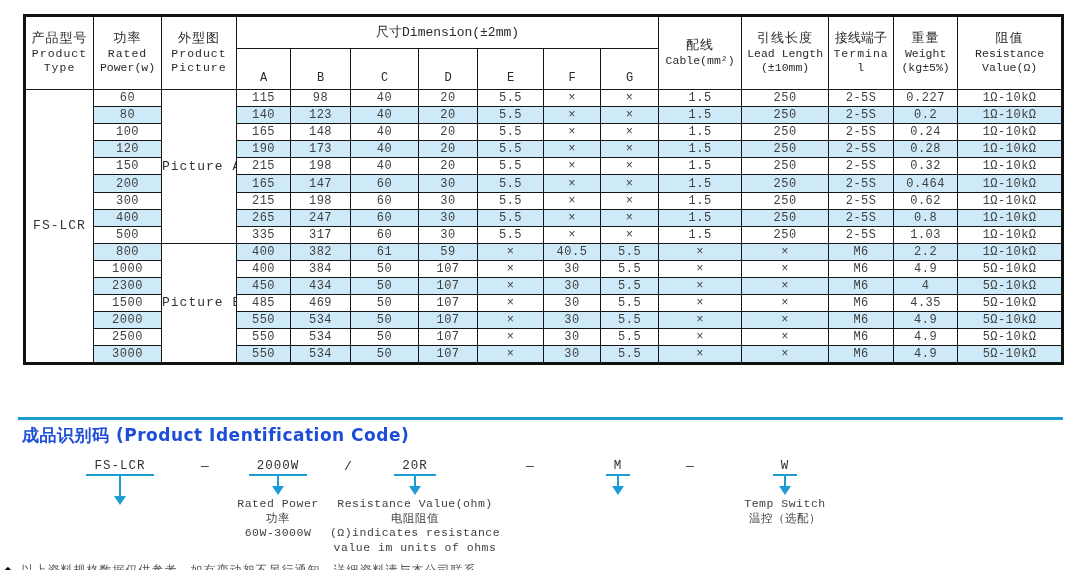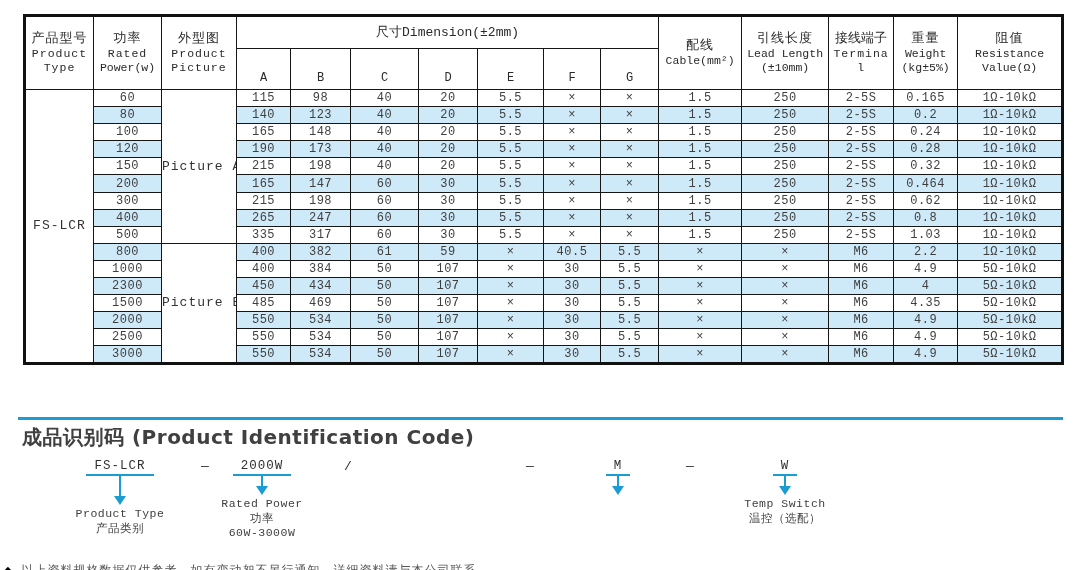--- a/index.html
+++ b/index.html
@@ -27,21 +27,21 @@
   tr.hrow1 th { height:33px; }
   tr.hrow2 th { height:41px; vertical-align:bottom; padding-bottom:4px; }
   tbody td { height:17.1px; letter-spacing:0.5px; }
   tbody tr.hl td { background:#cee9f8; }
   tbody td.merged { background:#fff !important; font-size:13px; letter-spacing:1px; color:#333; }
   
   .divider { position:absolute; left:18px; top:417px; width:1045px; height:3px; background:#1b9cd3; }
   .sec-title {
     position:absolute; left:22px; top:424px;
     font-family:"DejaVu Sans","Liberation Sans",sans-serif;
-    font-weight:700; font-size:20px; color:#404040; letter-spacing:0.5px;
+    font-weight:700; font-size:17px; color:#1d4ed8; letter-spacing:0.5px;
   }
   .code-diagram { position:absolute; left:0; top:459px; width:1081px; height:111px; }
   .code-part { position:absolute; top:0; display:flex; flex-direction:column; align-items:center; }
   .code-text {
     font-size:12.5px; color:#2f2f2f; letter-spacing:1px; line-height:14px;
     border-bottom:2px solid #1b9cd3; padding:0 8px 1px 8px;
   }
   .stem { width:2px; background:#1b9cd3; }
   .arrowhead { width:0; height:0; border-left:6px solid transparent; border-right:6px solid transparent; border-top:9px solid #1b9cd3; }
   .code-label { margin-top:2px; text-align:center; }
@@ -137,21 +137,21 @@
           <td>115</td>
           <td>98</td>
           <td>40</td>
           <td>20</td>
           <td>5.5</td>
           <td>×</td>
           <td>×</td>
           <td>1.5</td>
           <td>250</td>
           <td>2-5S</td>
-          <td>0.165</td>
+          <td>0.227</td>
           <td>1Ω-10kΩ</td>
         </tr>
         <tr class="hl">
           <td>80</td>
           <td>140</td>
           <td>123</td>
           <td>40</td>
           <td>20</td>
           <td>5.5</td>
           <td>×</td>
@@ -377,37 +377,44 @@
   </table>
 
   <div class="divider"></div>
   <div class="sec-title">成品识别码 (Product Identification Code)</div>
 
   <div class="code-diagram">
       <div class="code-part" style="left: 30px; width: 180px;">
         <div class="code-text">FS-LCR</div>
         <div class="stem" style="height: 20px;"></div>
         <div class="arrowhead"></div>
-        <div class="code-label">
-          <div>Product Type</div>
-          <div>产品类别</div>
-        </div>
       </div>
       <div class="sep" style="left: 205px;">—</div>
-      <div class="code-part" style="left: 172px; width: 180px; justify-content: center;">
+      <div class="code-part" style="left: 188px; width: 180px; justify-content: center;">
         <div class="code-text">2000W</div>
         <div class="stem" style="height: 10px;"></div>
         <div class="arrowhead"></div>
         <div class="code-label">
           <div>Rated Power</div>
           <div>功率</div>
           <div>60W-3000W</div>
         </div>
       </div>
       <div class="sep" style="left: 348px;">/</div>
+      <div class="code-part" style="left: 295px; width: 240px;">
+        <div class="code-text">20R</div>
+        <div class="stem" style="height: 10px;"></div>
+        <div class="arrowhead"></div>
+        <div class="code-label">
+          <div>Resistance Value(ohm)</div>
+          <div>电阻阻值</div>
+          <div>(Ω)indicates resistance</div>
+          <div>value im units of ohms</div>
+        </div>
+      </div>
       <div class="sep" style="left: 530px;">—</div>
       <div class="code-part" style="left: 498px; width: 240px;">
         <div class="code-text">M</div>
         <div class="stem" style="height: 10px;"></div>
         <div class="arrowhead"></div>
       </div>
       <div class="sep" style="left: 690px;">—</div>
       <div class="code-part" style="left: 695px; width: 180px;">
         <div class="code-text">W</div>
         <div class="stem" style="height: 10px;"></div>

